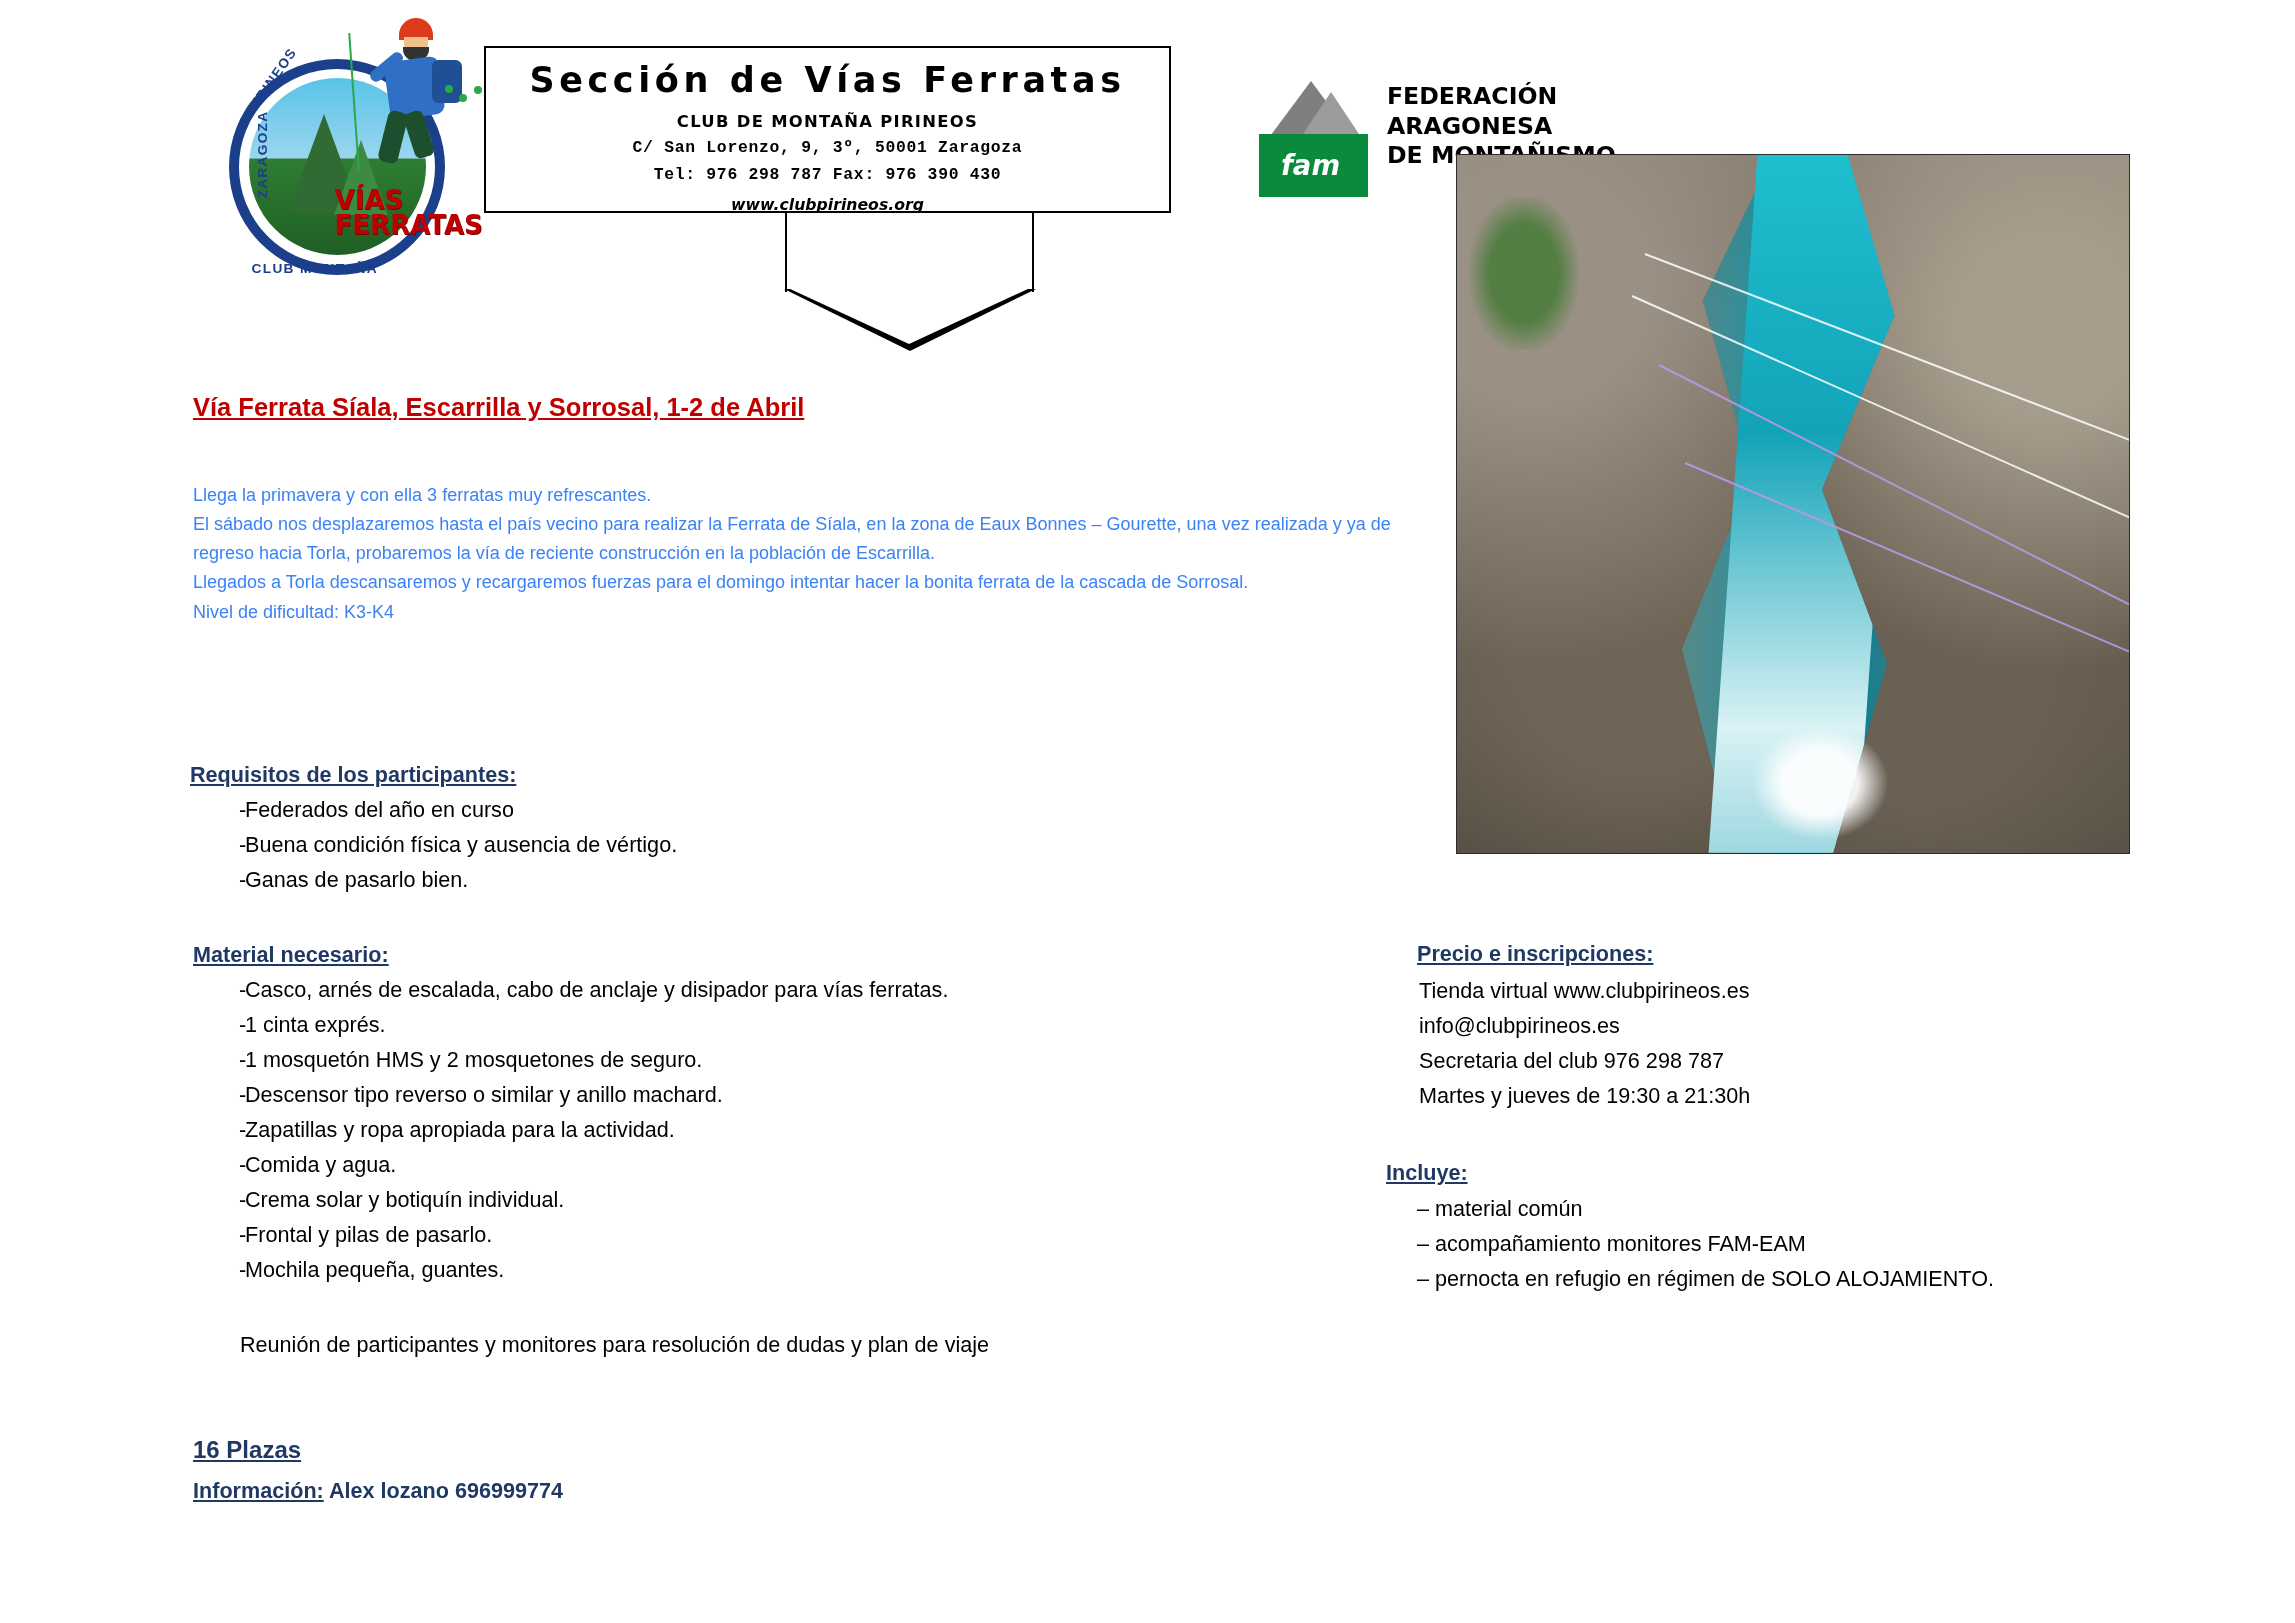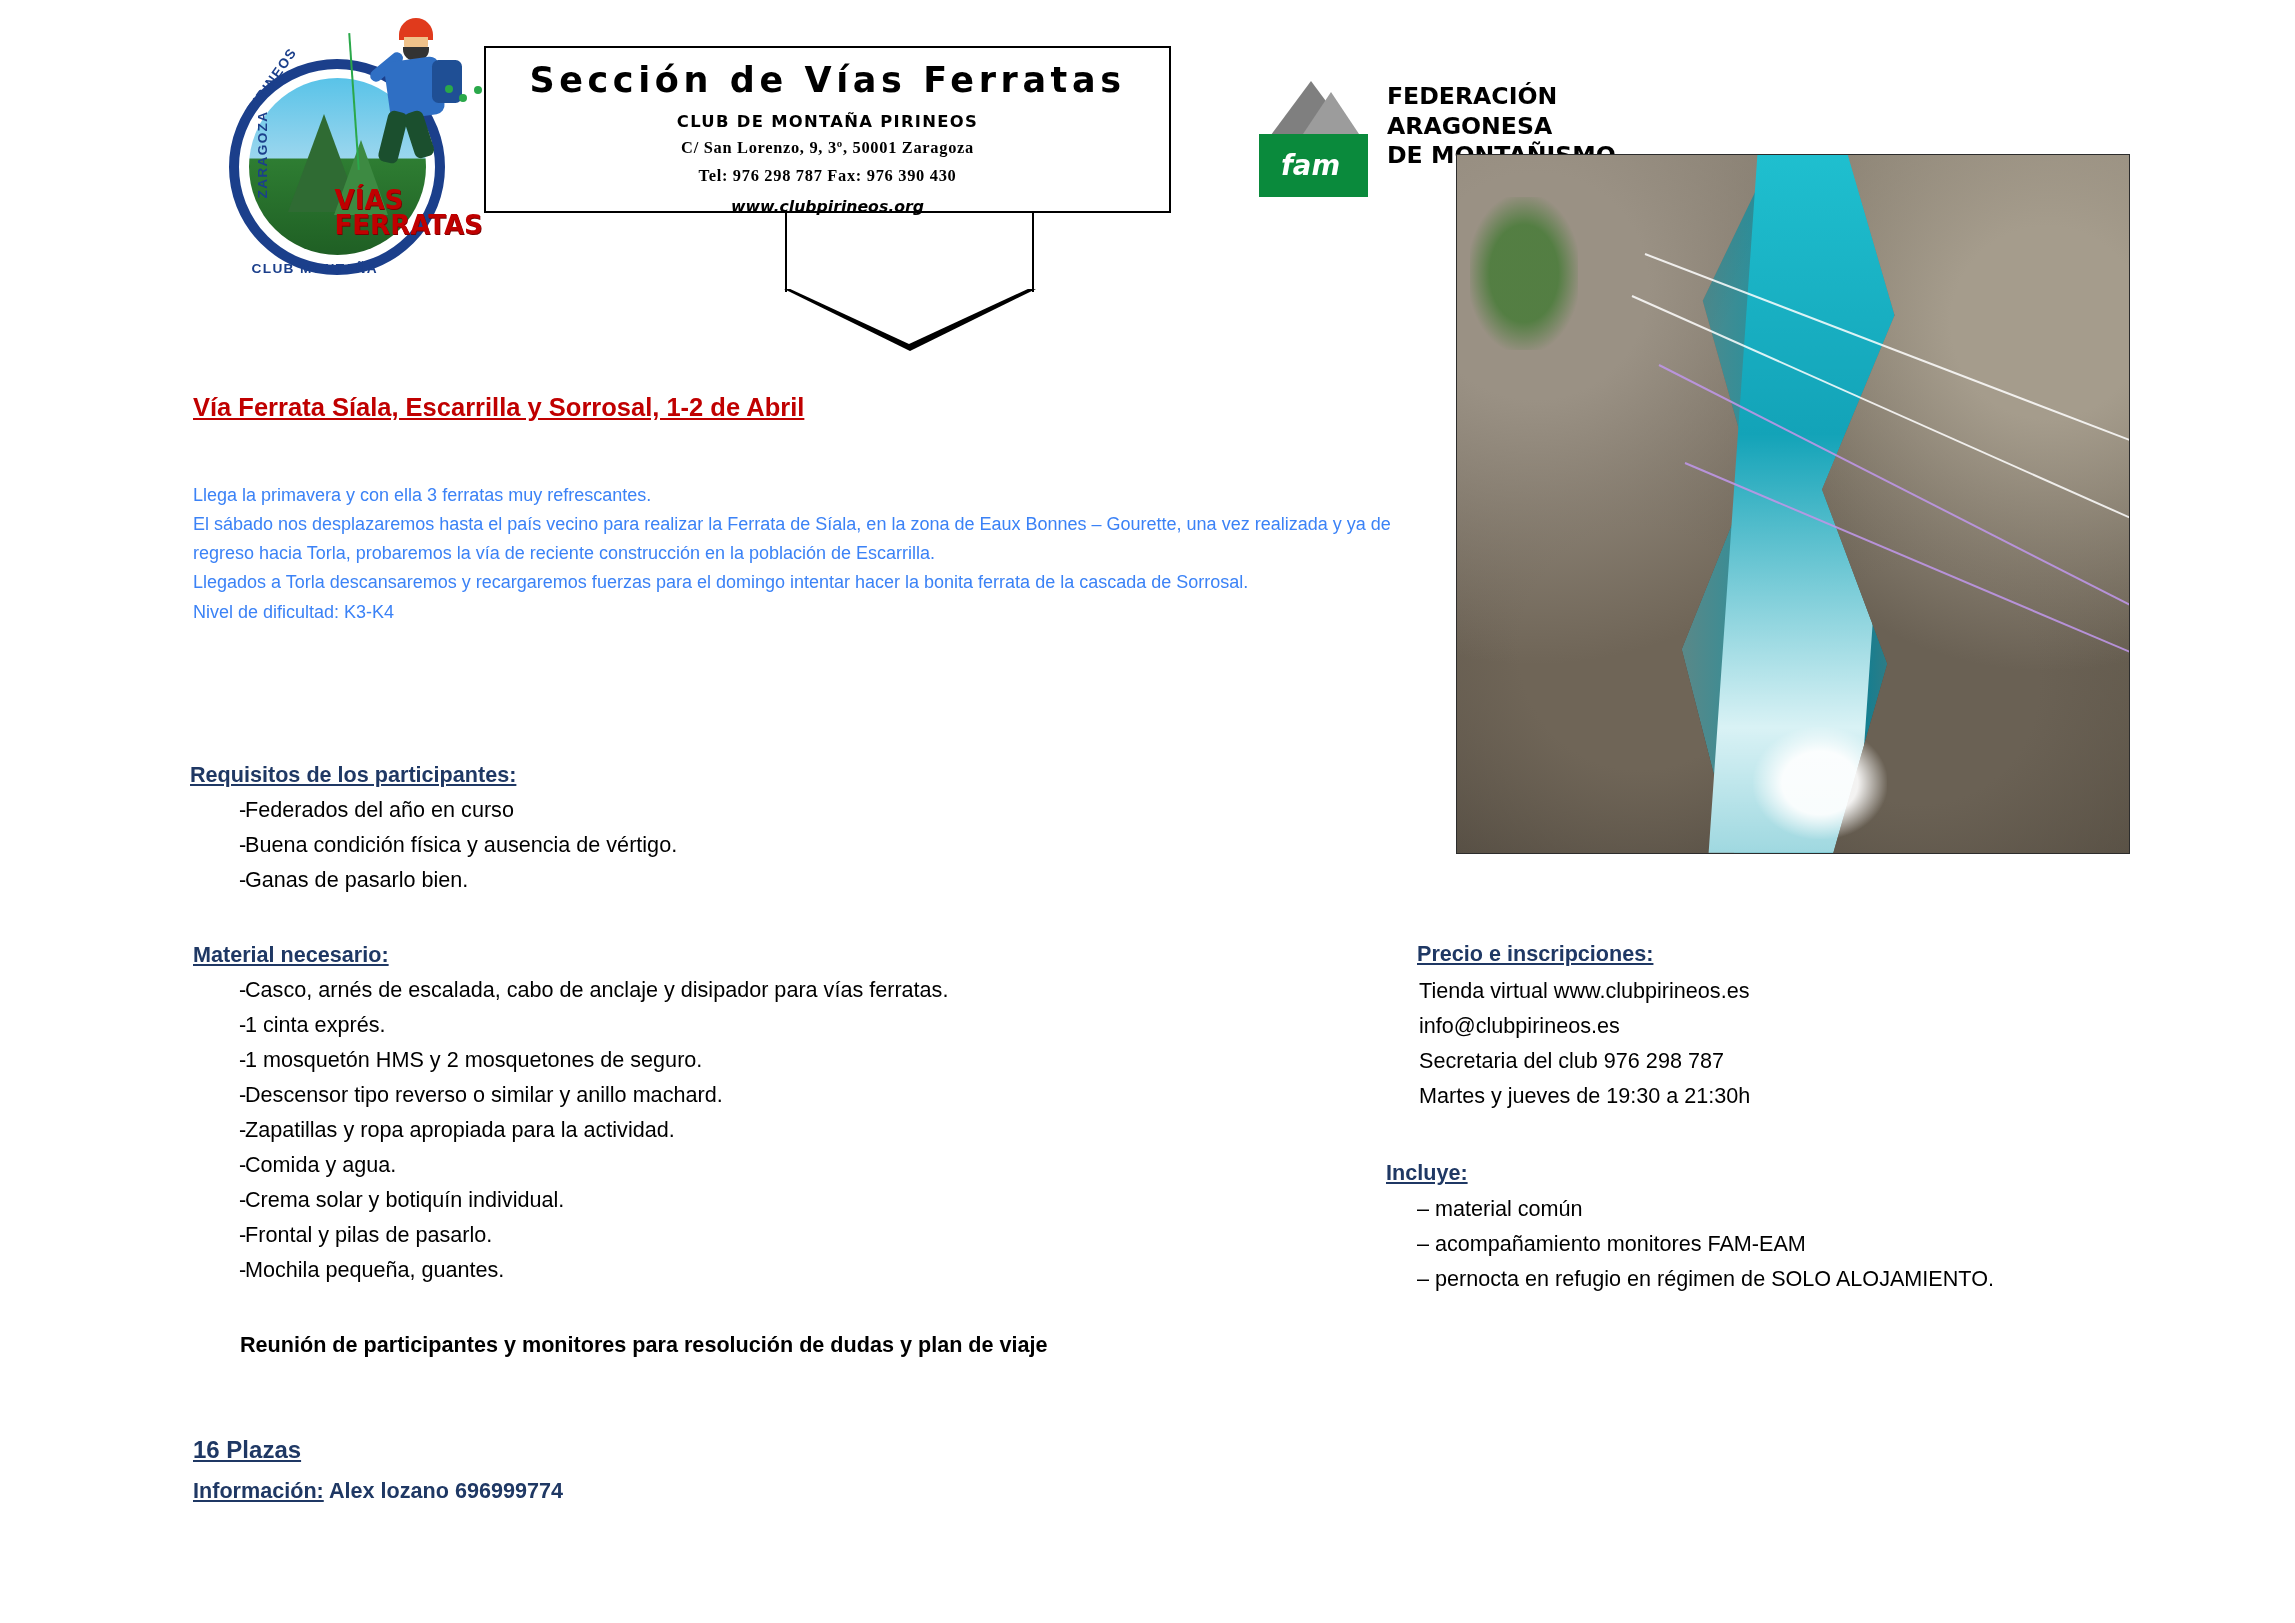--- a/index.html
+++ b/index.html
@@ -135,21 +135,21 @@
     color: #000;
   }
   .club-line {
     font-family: "DejaVu Sans", sans-serif;
     font-size: 16.4px;
     font-weight: bold;
     letter-spacing: 1.3px;
     margin-top: 11.8px;
   }
   .addr-line {
-    font-family: Liberation Serif, serif;
+    font-family: Liberation Mono, monospace;
     font-size: 16.4px;
     font-weight: bold;
     letter-spacing: 0.7px;
     margin-top: 7.9px;
   }
   .web-line {
     font-family: "DejaVu Sans", sans-serif;
     font-size: 15.7px;
     font-weight: bold;
     font-style: italic;
@@ -283,21 +283,21 @@
     font-size: 21.6px; line-height: 1.62; color: #000;
     display: flex;
   }
   ul.dashlist li .dash { width: 52px; flex: 0 0 52px; text-align: left; padding-left: 46px; box-sizing: border-box; }
   ul.dashlist li .txt { flex: 1 1 auto; }
 
   .reunion {
     position: absolute; left: 193px; top: 1328px; width: 1178px;
     font-size: 21.6px; line-height: 1.62;
   }
-  .reunion .indent { padding-left: 47px; font-weight: bold; }
+  .reunion .indent { padding-left: 47px; }
 
   .plazas {
     position: absolute; left: 193px; top: 1436px;
     font-size: 24px; font-weight: bold; color: #1f3864; text-decoration: underline; text-align: center;
   }
   .info-line {
     position: absolute; left: 193px; top: 1478px;
     font-size: 21.6px; font-weight: bold; color: #1f3864;
   }
   .info-line .u { text-decoration: underline; }

